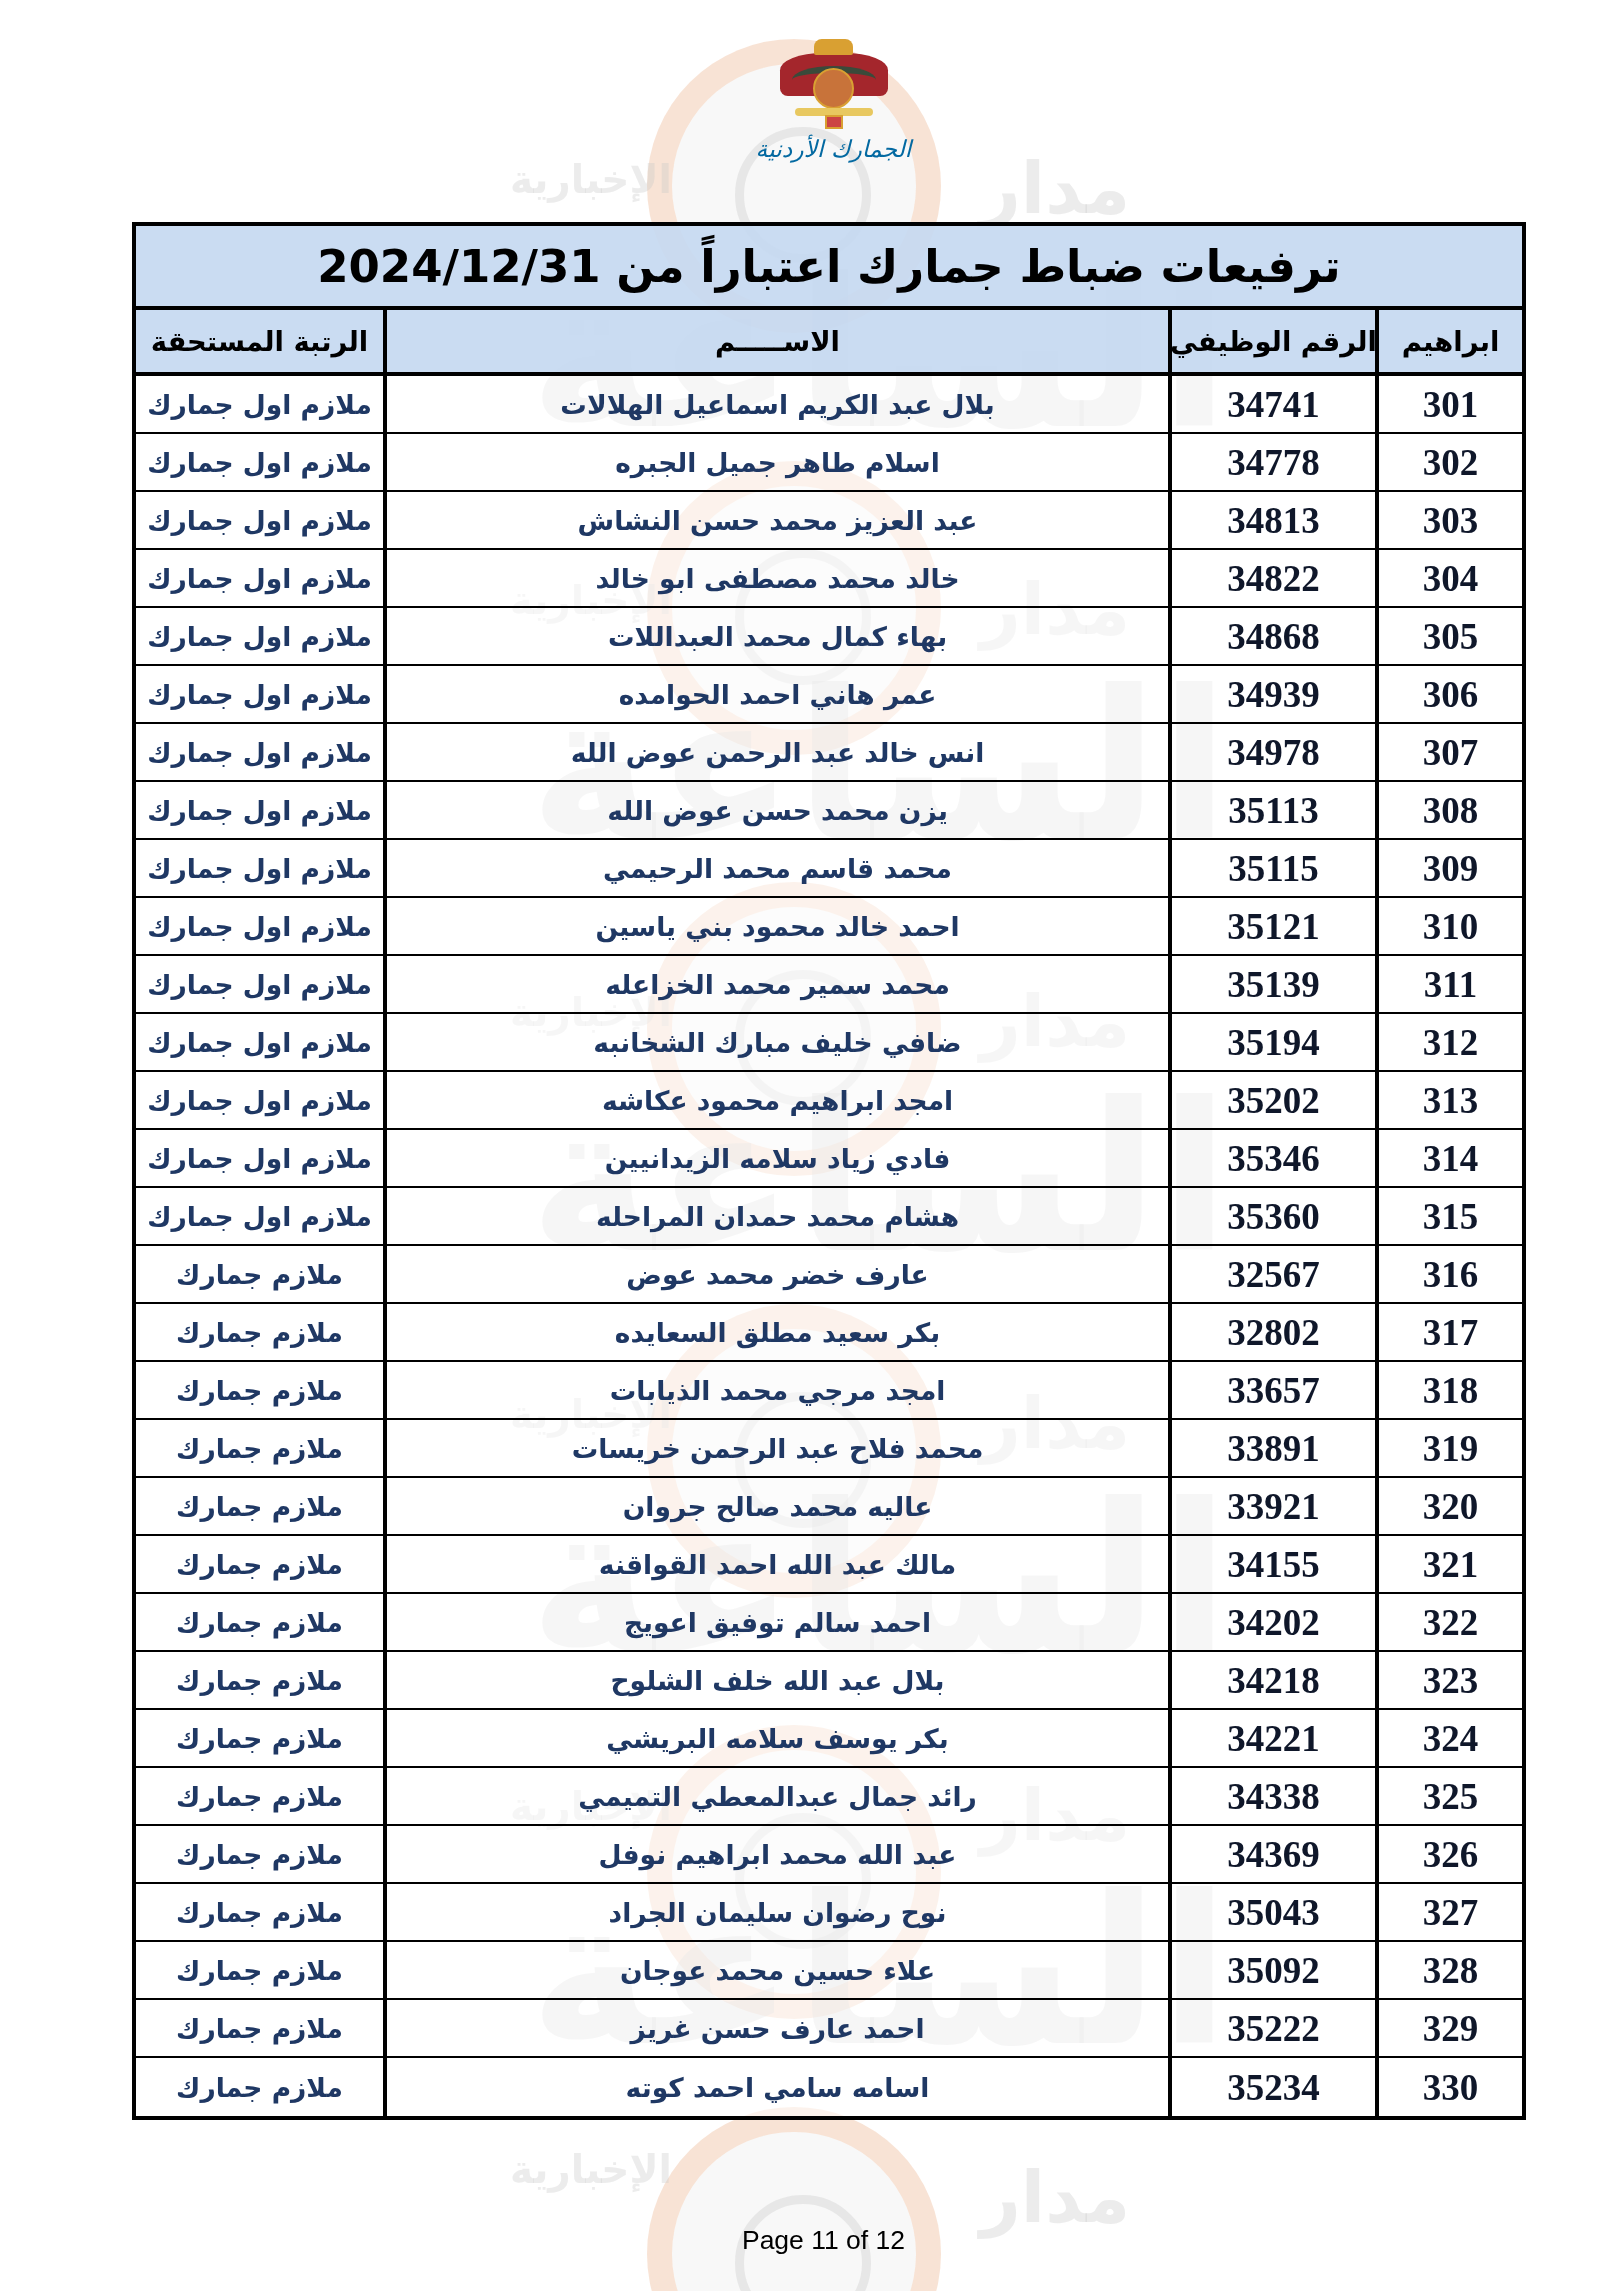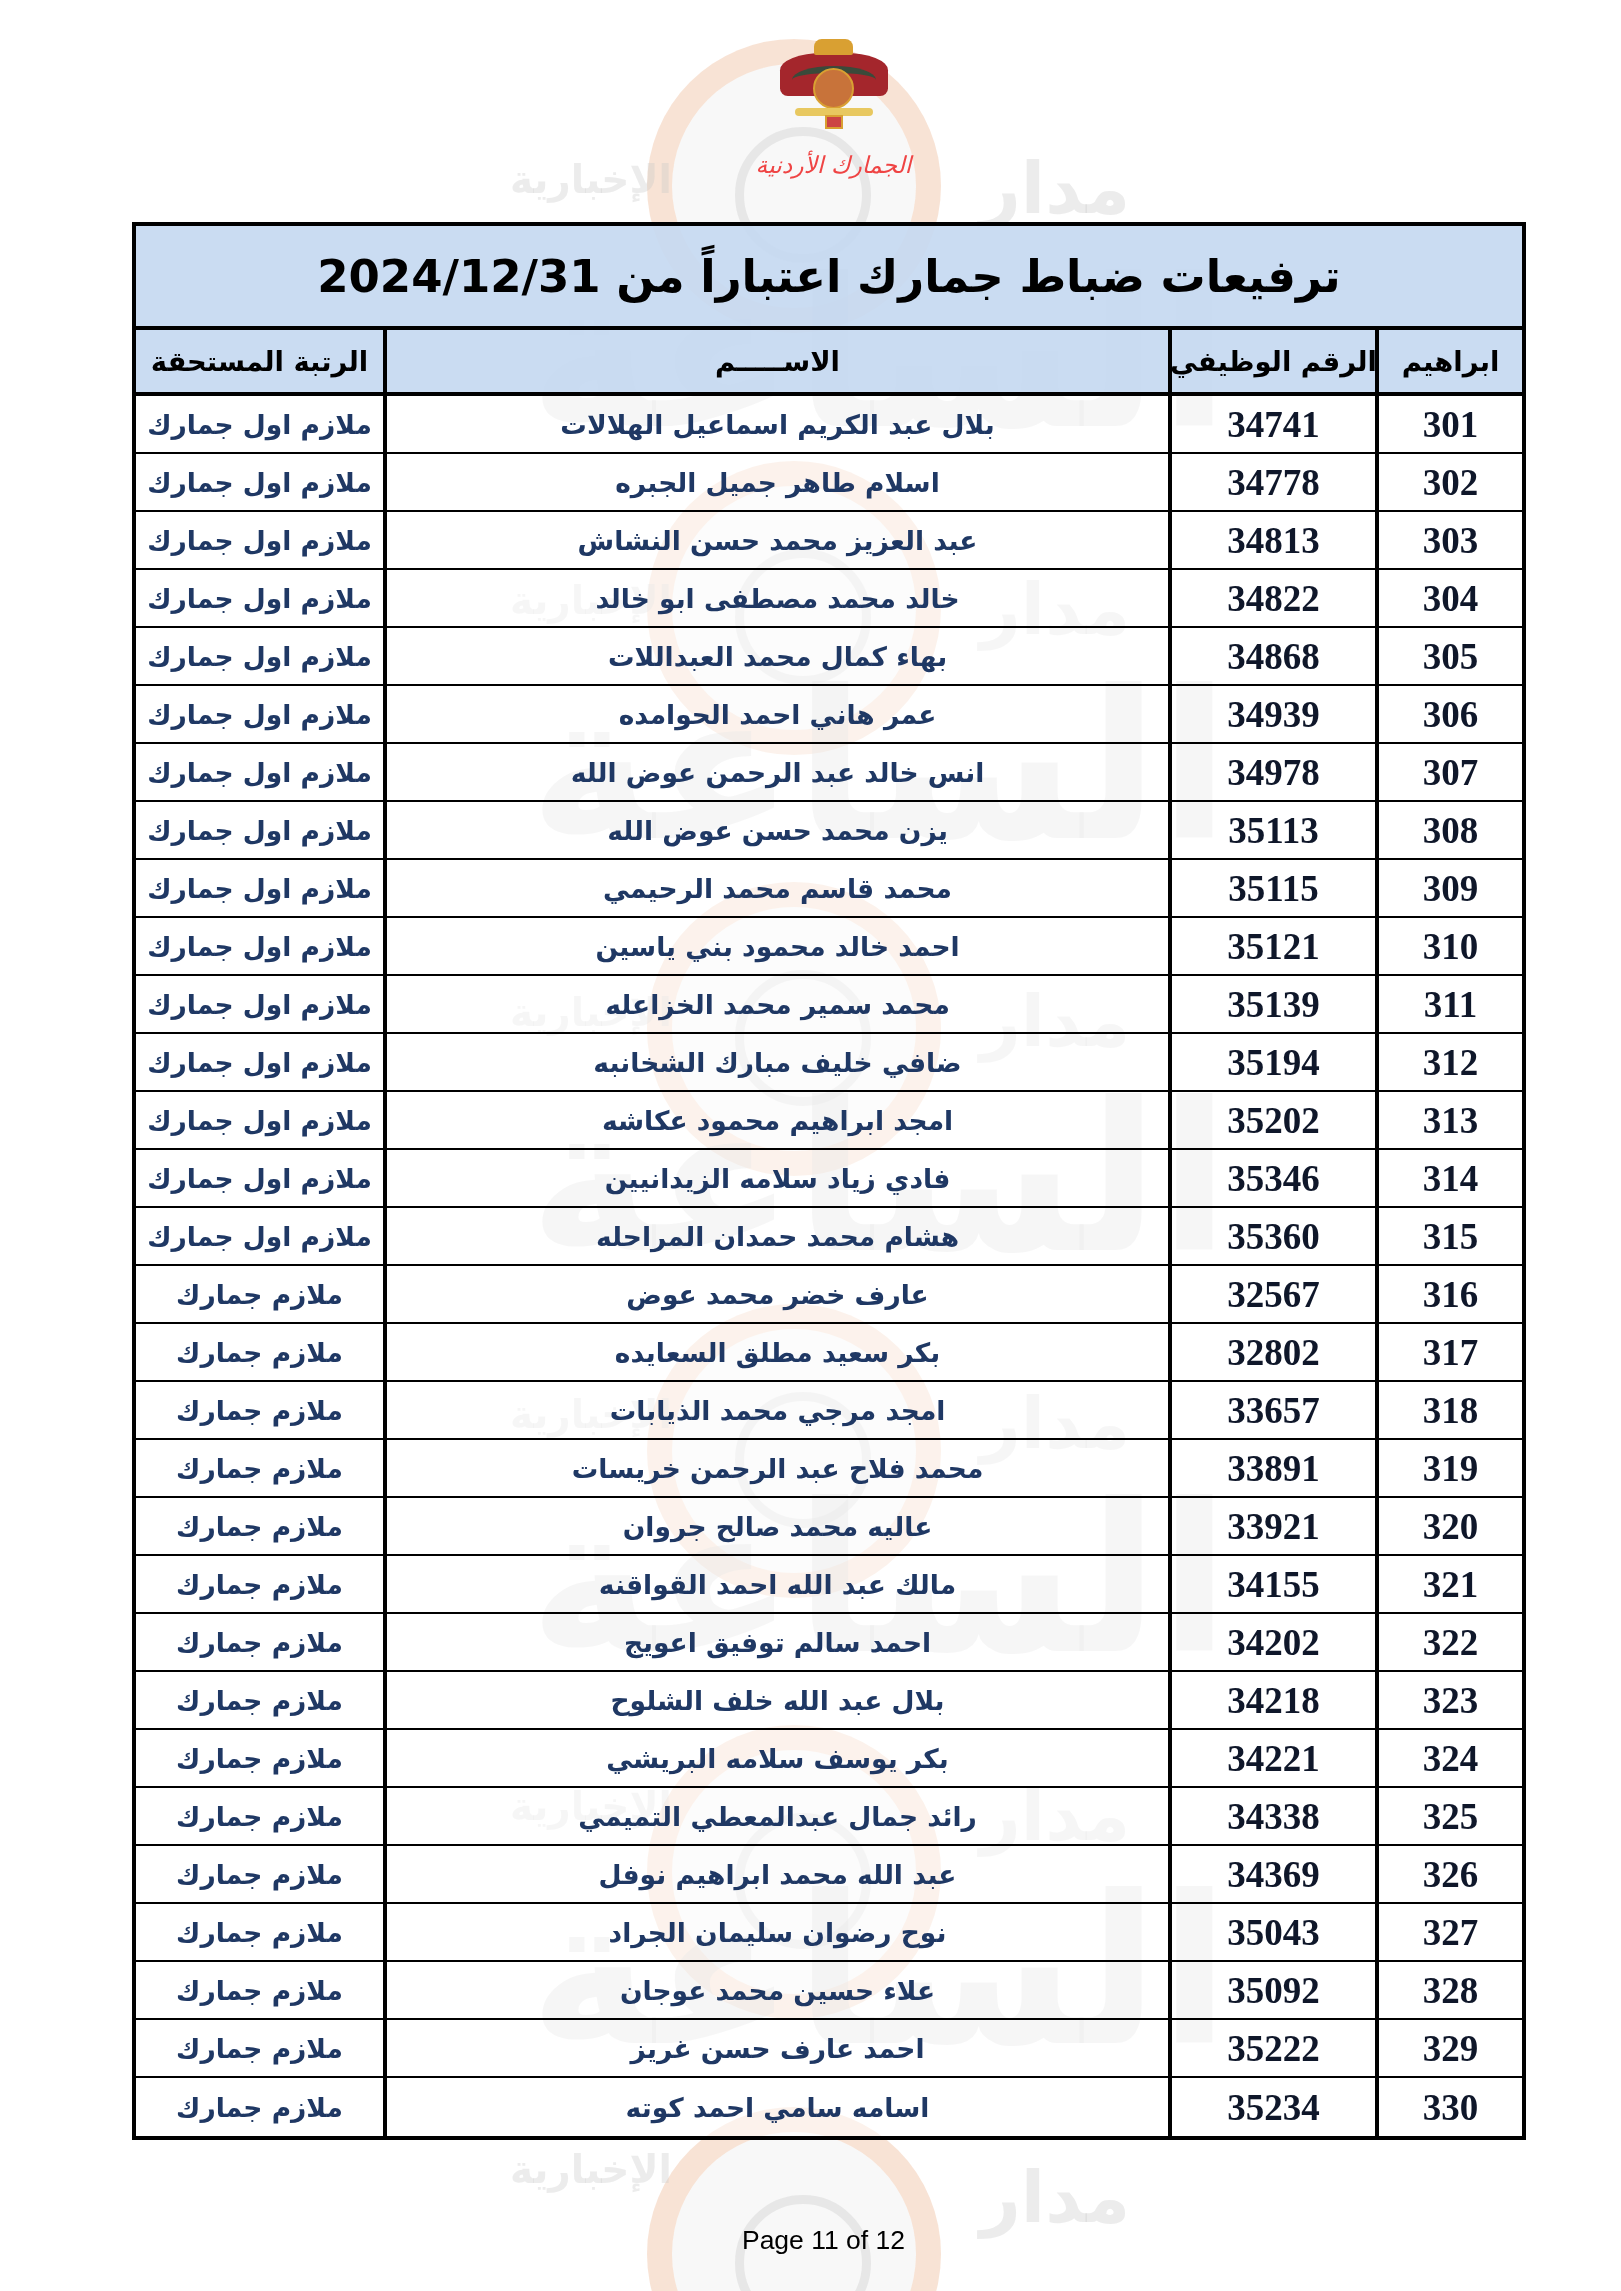--- a/index.html
+++ b/index.html
@@ -25,29 +25,29 @@
 
   
   .logo { position: absolute; left: 706px; top: 39px; width: 255px; height: 147px; z-index: 2; text-align: center; }
   .logo-emblem { position: relative; width: 127px; height: 93px; margin: 0 auto; }
   .crown { position: absolute; left: 44px; top: 0; width: 39px; height: 15.7px; background: #d9a032; border-radius: 7.8px 7.8px 2px 2px; }
   .mantle { position: absolute; left: 9.8px; top: 13.7px; width: 108px; height: 43px; background: #a4262c; border-radius: 40% 40% 7.8px 7.8px; }
   .shield { position: absolute; left: 43px; top: 29px; width: 41px; height: 41px; background: #c8733a; border-radius: 50%; border: 2.9px solid #d9a032; }
   .wings { position: absolute; left: 21.6px; top: 27.4px; width: 84px; height: 27.4px; border-radius: 50% 50% 0 0; border-top: 7.8px solid #3a4a3a; }
   .scroll { position: absolute; left: 24.5px; top: 69px; width: 78px; height: 7.8px; background: #e8c860; border-radius: 3.9px; }
   .medal { position: absolute; left: 55px; top: 76px; width: 17.6px; height: 13.7px; background: #c44; border: 2px solid #d9a032; }
-  .logo-caption { font-family: "DejaVu Serif", serif; font-size: 23.5px; color: #ef4444; margin-top: 19px; direction: rtl; font-style: italic; }
+  .logo-caption { font-family: "DejaVu Serif", serif; font-size: 23.5px; color: #0369a1; margin-top: 3px; direction: rtl; font-style: italic; }
 
   
   .doc-table {
     position: absolute; left: 132px; top: 222px; width: 1394px;
     border: 4.9px solid #000; z-index: 1; direction: rtl;
   }
   .title-row {
-    height: 104px; background: rgba(197, 217, 241, 0.92);
+    height: 84px; background: rgba(197, 217, 241, 0.92);
     border-bottom: 4.9px solid #000;
     display: flex; align-items: center; justify-content: center;
   }
   .title-text { font-family: "DejaVu Sans", sans-serif; font-weight: bold; font-size: 45px; color: #000; }
   .row { display: flex; flex-direction: row; }
   .head-row { height: 66px; background: rgba(197, 217, 241, 0.92); border-bottom: 4.9px solid #000; }
   .data-row { height: 58px; border-bottom: 2.9px solid #000; background: rgba(255,255,255,0.55); }
   .data-row.last { border-bottom: none; }
   .cell {
     display: flex; align-items: center; justify-content: center;

